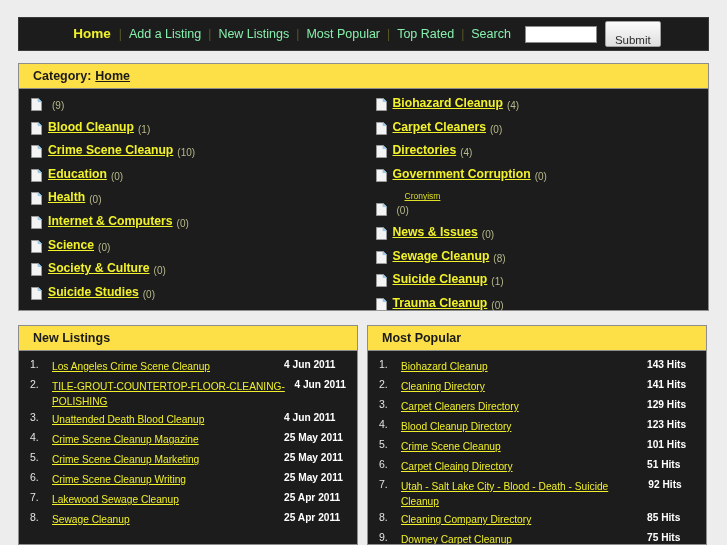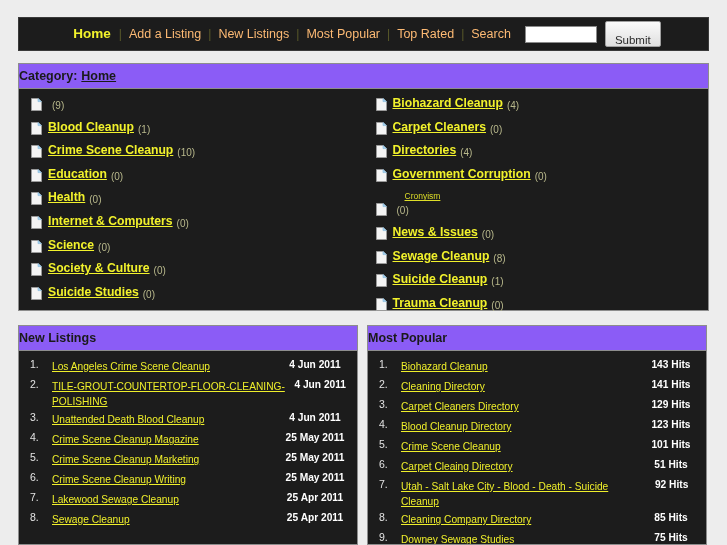--- a/index.html
+++ b/index.html
@@ -23,21 +23,21 @@
     align-items: center;
     justify-content: center;
   }
   .nav-inner {
     display: flex;
     align-items: center;
     gap: 0px;
     font-size: 12.5px;
   }
   .nav-link {
-    color: #fdba74;
+    color: #86efac;
     text-decoration: none;
     padding: 0 7px;
     white-space: nowrap;
     line-height: 14px;
   }
   .nav-link.home {
     font-weight: bold;
     color: #f2f22c;
     font-size: 13.5px;
     padding-right: 8px;
@@ -69,25 +69,26 @@
     font-family: "Liberation Sans", sans-serif;
     cursor: pointer;
   }
 
   
   .panel {
     background: #1c1c1c;
     border: 1px solid #8d8d8d;
   }
   .panel-head {
-    background: #8b5cf6;
+    background: #fde047;
     border-bottom: 1px solid #8d8d8d;
     height: 25px;
     display: flex;
     align-items: center;
+    padding-left: 14px;
     font-size: 12.5px;
     font-weight: bold;
     color: #1a1a1a;
     text-align: right;
   }
   .panel-head .crumb {
     text-decoration: underline;
     color: #1a1a1a;
     margin-left: 4px;
   }
@@ -182,21 +183,21 @@
     text-decoration: underline;
     line-height: 13px;
   }
   .list-row .meta {
     color: #ffffff;
     font-size: 10.2px;
     font-weight: bold;
     white-space: nowrap;
     padding-top: 3px;
     padding-left: 6px;
-    text-align: center;
+    text-align: left;
   }
 </style>
 </head>
 <body>
 
 <div class="nav-wrap">
   <div class="nav-inner" id="nav-inner">
       <a href="#" class="nav-link home">Home</a>
       <span class="nav-sep">|</span>
       <a href="#" class="nav-link">Add a Listing</a>
@@ -495,19 +496,19 @@
           <span class="title"><a href="#">Utah - Salt Lake City - Blood - Death - Suicide Cleanup</a></span>
           <span class="meta" style="width: 54px;">92 Hits</span>
         </div>
         <div class="list-row">
           <span class="idx">8.</span>
           <span class="title"><a href="#">Cleaning Company Directory</a></span>
           <span class="meta" style="width: 54px;">85 Hits</span>
         </div>
         <div class="list-row">
           <span class="idx">9.</span>
-          <span class="title"><a href="#">Downey Sewage Studies</a></span>
+          <span class="title"><a href="#">Downey Carpet Cleanup</a></span>
           <span class="meta" style="width: 54px;">75 Hits</span>
         </div>
       </div>
   </div>
 
 </div>
 
 </body></html>

